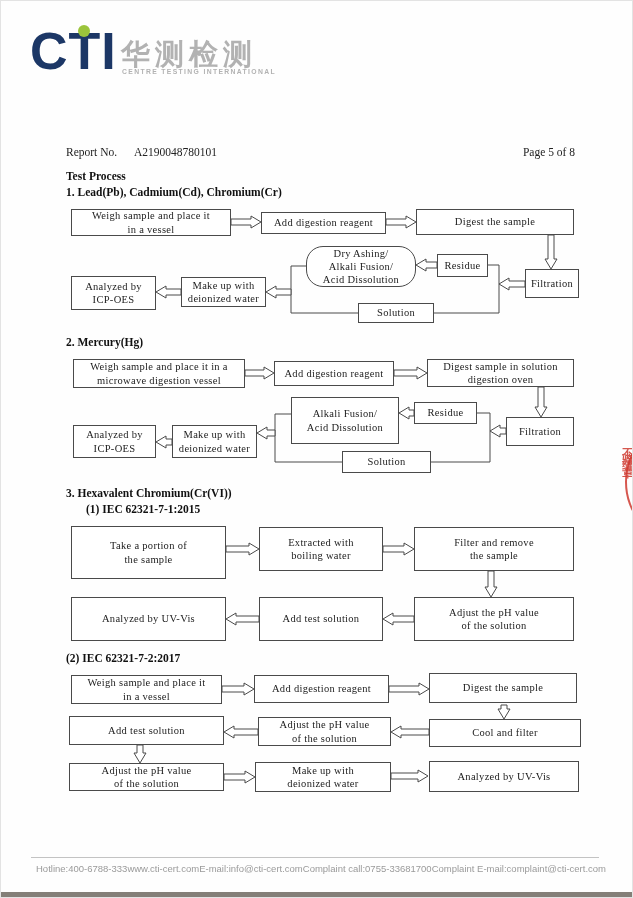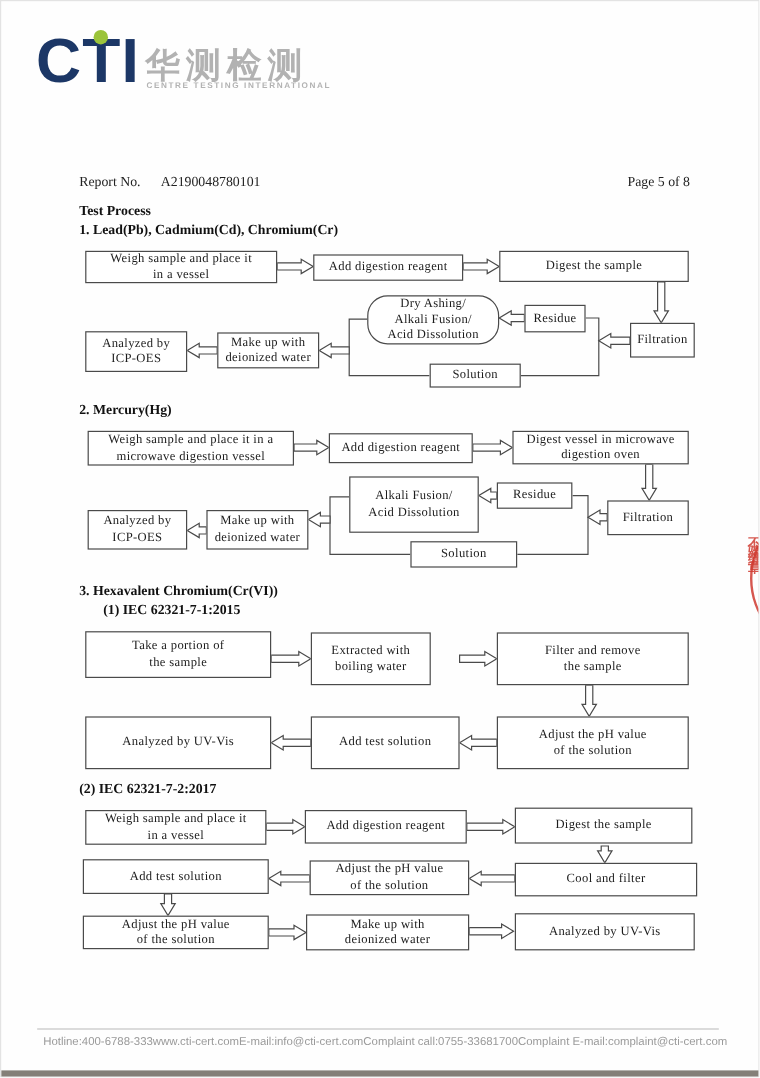--- a/index.html
+++ b/index.html
@@ -130,35 +130,35 @@
 Acid Dissolution</div>
   <div class="fbox" style="left:357px;top:302px;width:76px;height:20px;">Solution</div>
   <div class="fbox" style="left:180px;top:276px;width:85px;height:30px;">Make up with
 deionized water</div>
   <div class="fbox" style="left:70px;top:275px;width:85px;height:34px;">Analyzed by
 ICP-OES</div>
 
   <div class="fbox" style="left:72px;top:358px;width:172px;height:29px;">Weigh sample and place it in a
 microwave digestion vessel</div>
   <div class="fbox" style="left:273px;top:360px;width:120px;height:25px;">Add digestion reagent</div>
-  <div class="fbox" style="left:426px;top:358px;width:147px;height:28px;">Digest vessel in microwave
+  <div class="fbox" style="left:426px;top:358px;width:147px;height:28px;">Digest sample in solution
 digestion oven</div>
   <div class="fbox" style="left:505px;top:416px;width:68px;height:29px;">Filtration</div>
   <div class="fbox" style="left:413px;top:401px;width:63px;height:22px;">Residue</div>
   <div class="fbox" style="left:290px;top:396px;width:108px;height:47px;">Alkali Fusion/
 Acid Dissolution</div>
   <div class="fbox" style="left:341px;top:450px;width:89px;height:22px;">Solution</div>
   <div class="fbox" style="left:171px;top:424px;width:85px;height:33px;">Make up with
 deionized water</div>
   <div class="fbox" style="left:72px;top:424px;width:83px;height:33px;">Analyzed by
 ICP-OES</div>
 
-  <div class="fbox" style="left:70px;top:525px;width:155px;height:39px;">Take a portion of
+  <div class="fbox" style="left:70px;top:525px;width:155px;height:53px;">Take a portion of
 the sample</div>
-  <div class="fbox" style="left:258px;top:526px;width:100px;height:44px;">Extracted with
+  <div class="fbox" style="left:258px;top:526px;width:124px;height:44px;">Extracted with
 boiling water</div>
   <div class="fbox" style="left:413px;top:526px;width:160px;height:44px;">Filter and remove
 the sample</div>
   <div class="fbox" style="left:413px;top:596px;width:160px;height:44px;">Adjust the pH value
 of the solution</div>
   <div class="fbox" style="left:258px;top:596px;width:124px;height:44px;">Add test solution</div>
   <div class="fbox" style="left:70px;top:596px;width:155px;height:44px;">Analyzed by UV-Vis</div>
 
   <div class="fbox" style="left:70px;top:674px;width:151px;height:29px;">Weigh sample and place it
 in a vessel</div>

